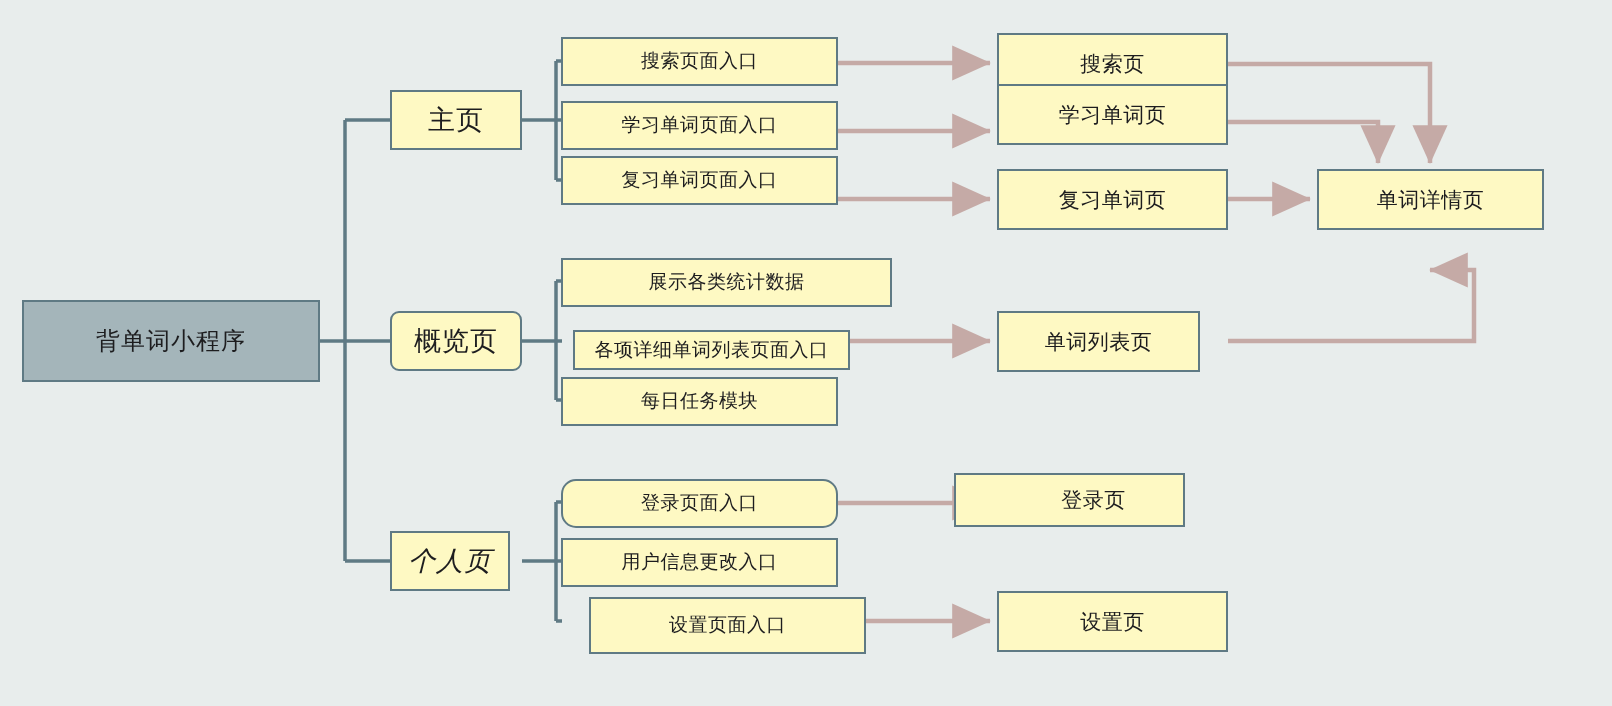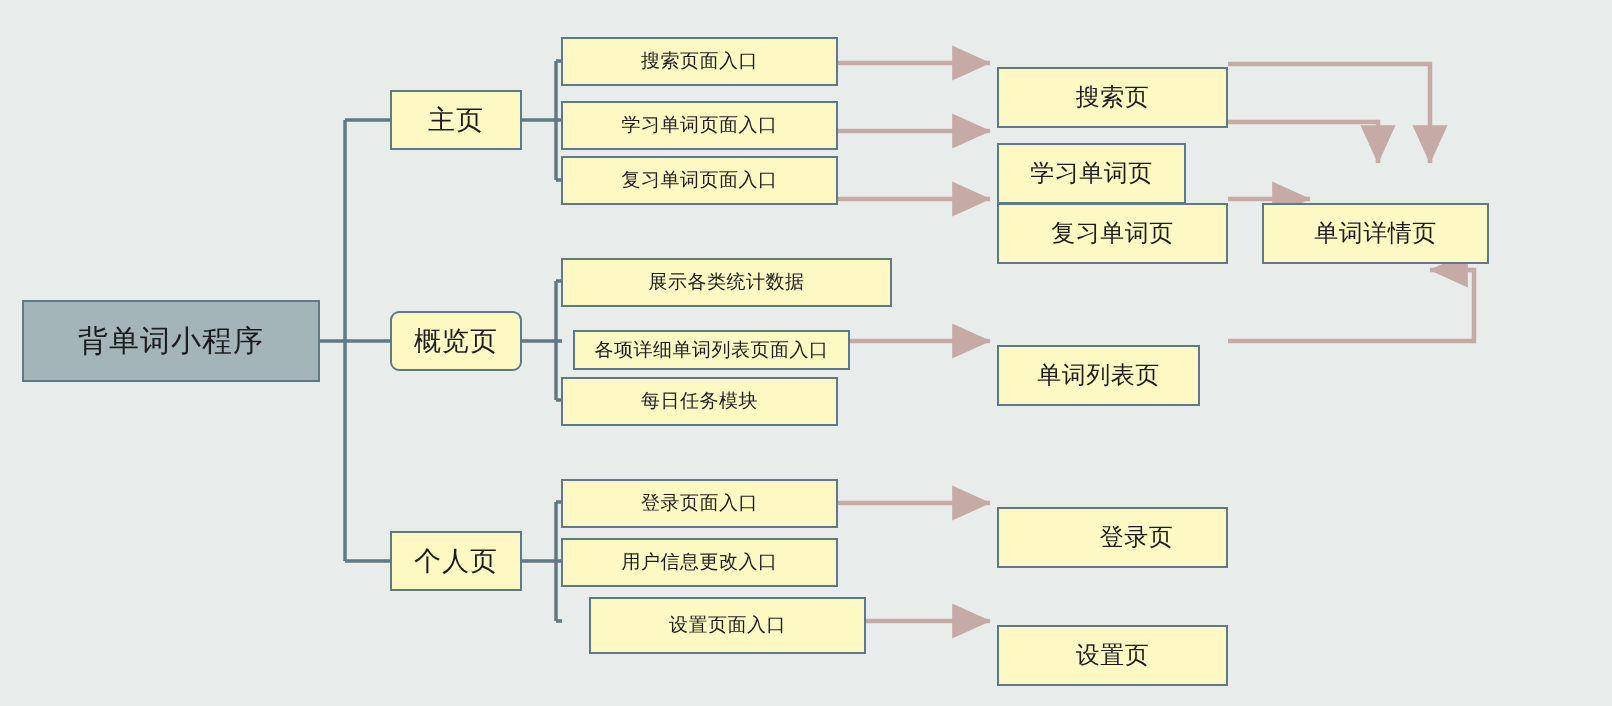--- a/index.html
+++ b/index.html
@@ -37,35 +37,34 @@
     text-align: center;
     color: #1d1d1f;
     background: #fef9c3;
     border: 2px solid #5f7a84;
     line-height: 1.2;
     white-space: nowrap;
   }
   .node.root {
     background: #a4b5ba;
     border: 2px solid #5f7a84;
-    font-size: 30px;
+    font-size: 24px;
     letter-spacing: 1px;
   }
   .node.level2 {
     font-size: 27px;
     letter-spacing: 1px;
   }
   .node.level3 {
     font-size: 19px;
     letter-spacing: 0.5px;
   }
   .node.page {
-    font-size: 24px;
+    font-size: 21px;
     letter-spacing: 0.5px;
-    margin-top: 34px;
   }
 </style>
 </head>
 <body>
 
 <div id="canvas">
 
   <svg class="links" viewBox="0 0 1612 706" xmlns="http://www.w3.org/2000/svg">
     <defs>
       <marker id="arw" markerWidth="9" markerHeight="9" refX="8.4" refY="4.5" orient="auto" markerUnits="strokeWidth">
@@ -118,36 +117,36 @@
       <path d="M1228,199 L1310,199"></path>
 
       <path d="M1228,341 L1474,341 L1474,270 L1430,270"></path>
     </g>
   </svg>
 
   <div class="node root" style="left:22px; top:300px; width:298px; height:82px;">背单词小程序</div>
 
   <div class="node level2" style="left:390px; top:90px; width:132px; height:60px;">主页</div>
   <div class="node level2" style="left:390px; top:311px; width:132px; height:60px;border-radius:9px;">概览页</div>
-  <div class="node level2" style="left:390px; top:531px; width:132px; height:60px;">个人页</div>
+  <div class="node level2" style="left:390px; top:531px; width:120px; height:60px;font-style:italic;">个人页</div>
 
   <div class="node level3" style="left:561px; top:37px; width:277px; height:49px;">搜索页面入口</div>
   <div class="node level3" style="left:561px; top:101px; width:277px; height:49px;">学习单词页面入口</div>
   <div class="node level3" style="left:561px; top:156px; width:277px; height:49px;">复习单词页面入口</div>
 
   <div class="node level3" style="left:561px; top:258px; width:331px; height:49px;">展示各类统计数据</div>
   <div class="node level3" style="left:561px; top:330px; width:277px; height:40px;margin-left:12px;">各项详细单词列表页面入口</div>
   <div class="node level3" style="left:561px; top:377px; width:277px; height:49px;">每日任务模块</div>
 
-  <div class="node level3" style="left:561px; top:479px; width:277px; height:49px;">登录页面入口</div>
+  <div class="node level3" style="left:561px; top:479px; width:277px; height:49px;border-radius:15px;">登录页面入口</div>
   <div class="node level3" style="left:561px; top:538px; width:277px; height:49px;">用户信息更改入口</div>
   <div class="node level3" style="left:561px; top:597px; width:277px; height:57px;margin-left:28px;">设置页面入口</div>
 
   <div class="node page" style="left:997px; top:33px; width:231px; height:61px;">搜索页</div>
-  <div class="node page" style="left:997px; top:109px; width:189px; height:61px;">学习单词页</div>
+  <div class="node page" style="left:997px; top:84px; width:231px; height:61px;">学习单词页</div>
   <div class="node page" style="left:997px; top:169px; width:231px; height:61px;text-align:right;">复习单词页</div>
   <div class="node page" style="left:997px; top:311px; width:203px; height:61px;">单词列表页</div>
-  <div class="node page" style="left:997px; top:473px; width:231px; height:61px;padding-left:48px;">登录页</div>
+  <div class="node page" style="left:954px; top:473px; width:231px; height:54px;padding-left:48px;">登录页</div>
   <div class="node page" style="left:997px; top:591px; width:231px; height:61px;">设置页</div>
 
-  <div class="node page" style="left:1262px; top:169px; width:227px; height:61px;">单词详情页</div>
+  <div class="node page" style="left:1317px; top:169px; width:227px; height:61px;">单词详情页</div>
 
 </div>
 
 </body></html>

